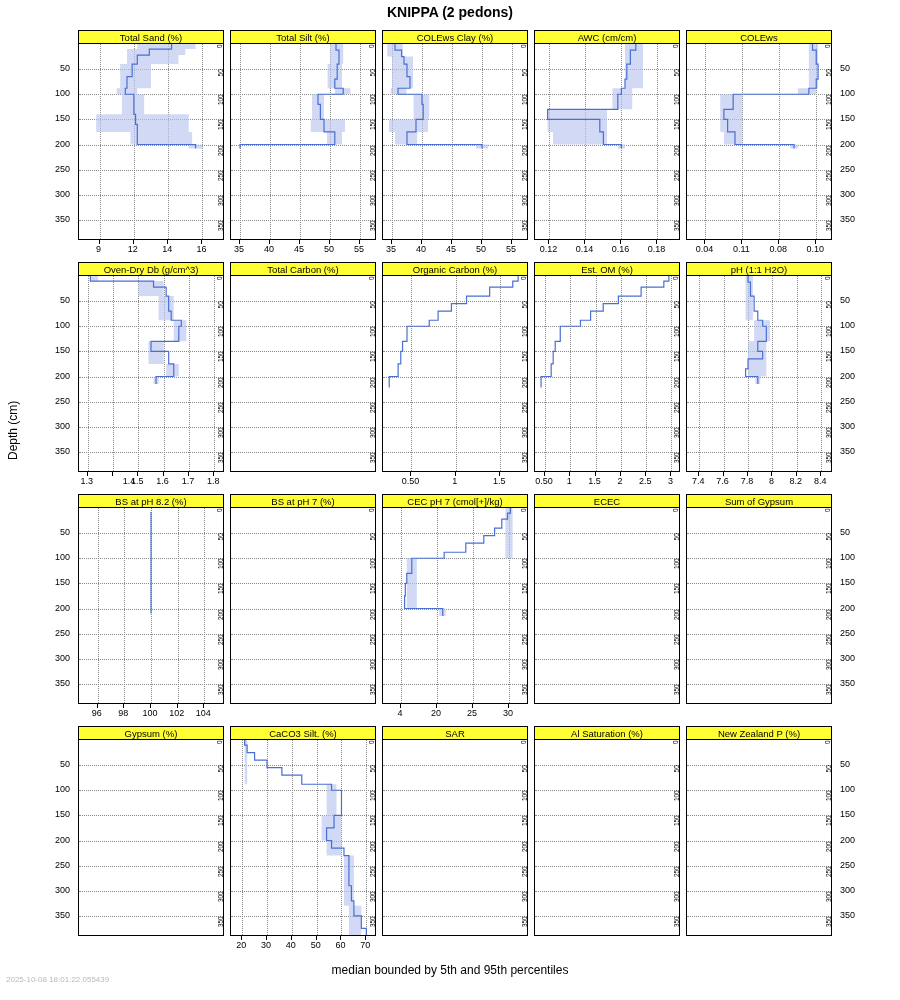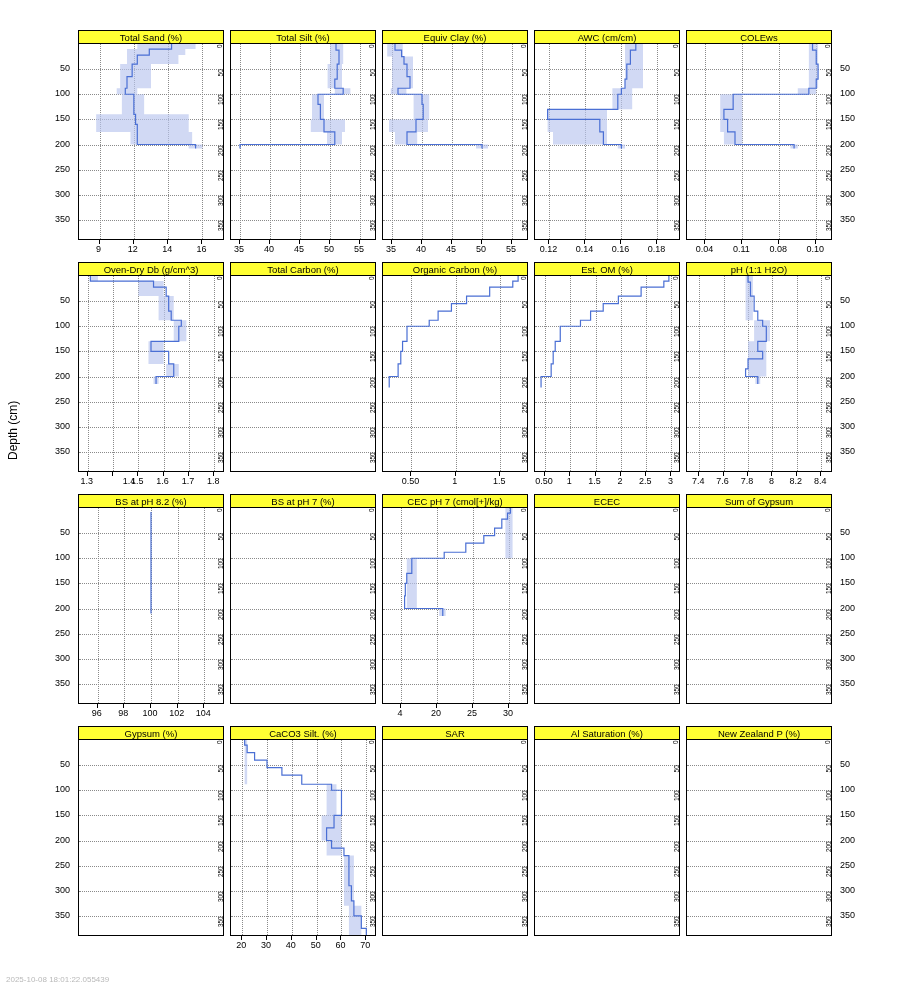--- a/index.html
+++ b/index.html
@@ -18,21 +18,23 @@
   .med{fill:none;stroke:#4a6fd4;stroke-width:1.2;}
   .xaxis{position:absolute;}
   .xtick{position:absolute;font-size:9px;text-align:center;transform:translateX(-50%);white-space:nowrap;}
   .ydepth{position:absolute;font-size:9px;color:#000;}
   .tickmark{position:absolute;background:#000;}
 </style>
 </head>
 <body>
 
 <div id="root">
+  <div class="title">KNIPPA (2 pedons)</div>
   <div class="ylab">Depth (cm)</div>
+  <div class="footer">median bounded by 5th and 95th percentiles</div>
   <div class="stamp">2025-10-08 18:01:22.055439</div>
   <div id="panels">
       <div class="panel" style="left: 78px; top: 30px; width: 146px; height: 210px;">
         <div class="strip">Total Sand (%)</div>
         <div class="plotbox" style="width: 146px; height: 196px;">
           <div style="position: absolute; left: 0px; right: 0px; top: 25.1282px; border-top: 1px dotted rgb(138, 138, 138);"></div>
           <div style="position: absolute; left: 0px; right: 0px; top: 50.2564px; border-top: 1px dotted rgb(138, 138, 138);"></div>
           <div style="position: absolute; left: 0px; right: 0px; top: 75.3846px; border-top: 1px dotted rgb(138, 138, 138);"></div>
           <div style="position: absolute; left: 0px; right: 0px; top: 100.513px; border-top: 1px dotted rgb(138, 138, 138);"></div>
           <div style="position: absolute; left: 0px; right: 0px; top: 125.641px; border-top: 1px dotted rgb(138, 138, 138);"></div>
@@ -167,21 +169,21 @@
           <div class="tickmark" style="left: 39px; top: -4px; width: 1px; height: 4px;"></div>
           <div class="xtick" style="left: 69px;">45</div>
           <div class="tickmark" style="left: 69px; top: -4px; width: 1px; height: 4px;"></div>
           <div class="xtick" style="left: 99px;">50</div>
           <div class="tickmark" style="left: 99px; top: -4px; width: 1px; height: 4px;"></div>
           <div class="xtick" style="left: 129px;">55</div>
           <div class="tickmark" style="left: 129px; top: -4px; width: 1px; height: 4px;"></div>
         </div>
       </div>
       <div class="panel" style="left: 382px; top: 30px; width: 146px; height: 210px;">
-        <div class="strip">Equiv Clay (%)</div>
+        <div class="strip">COLEws Clay (%)</div>
         <div class="plotbox" style="width: 146px; height: 196px;">
           <div style="position: absolute; left: 0px; right: 0px; top: 25.1282px; border-top: 1px dotted rgb(138, 138, 138);"></div>
           <div style="position: absolute; left: 0px; right: 0px; top: 50.2564px; border-top: 1px dotted rgb(138, 138, 138);"></div>
           <div style="position: absolute; left: 0px; right: 0px; top: 75.3846px; border-top: 1px dotted rgb(138, 138, 138);"></div>
           <div style="position: absolute; left: 0px; right: 0px; top: 100.513px; border-top: 1px dotted rgb(138, 138, 138);"></div>
           <div style="position: absolute; left: 0px; right: 0px; top: 125.641px; border-top: 1px dotted rgb(138, 138, 138);"></div>
           <div style="position: absolute; left: 0px; right: 0px; top: 150.769px; border-top: 1px dotted rgb(138, 138, 138);"></div>
           <div style="position: absolute; left: 0px; right: 0px; top: 175.897px; border-top: 1px dotted rgb(138, 138, 138);"></div>
           <div style="position: absolute; right: 2px; top: 0px; height: 196px; width: 22px;">
             <div style="position: absolute; top: -3px; right: 0px; font-size: 6.5px; line-height: 6.5px; transform: rotate(-90deg); transform-origin: right center;">0</div>

